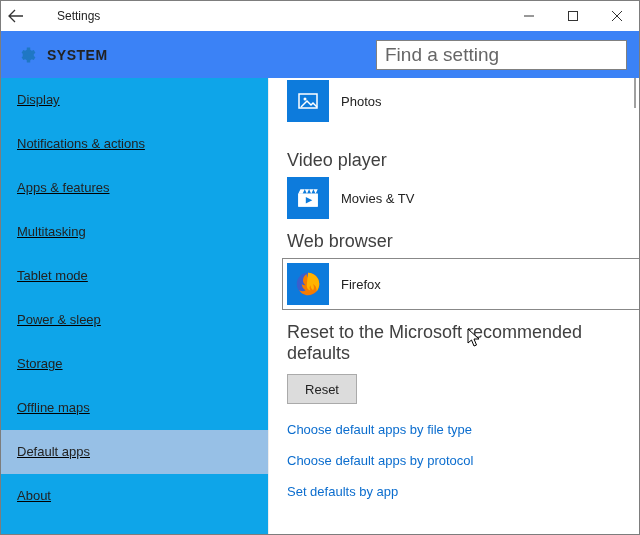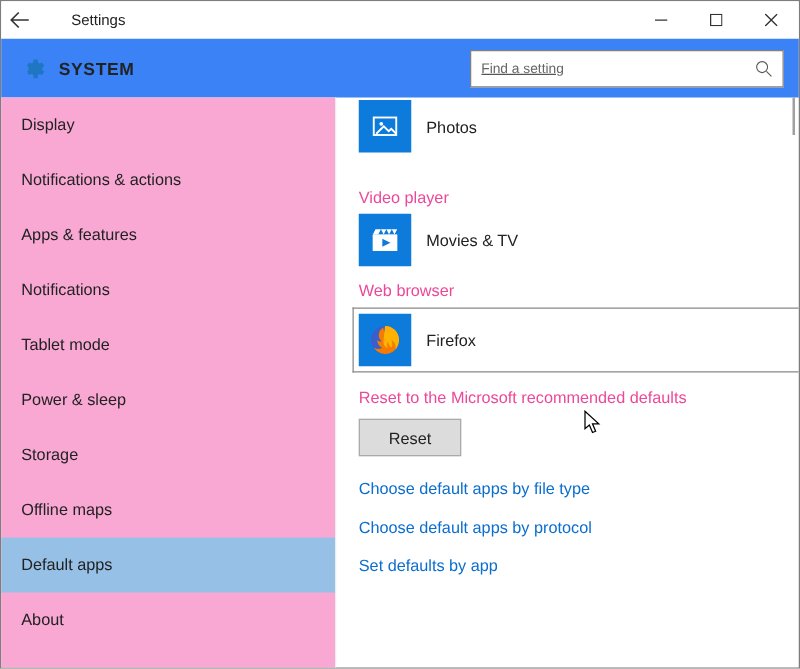--- a/index.html
+++ b/index.html
@@ -12,44 +12,44 @@
   .title-text { margin-left: 26px; font-size: 12px; color: #222; }
   .title-spacer { flex: 1; }
   .win-btn { width: 44px; height: 30px; display:flex; align-items:center; justify-content:center; }
 
   
   .header { height: 47px; background: #3b82f6; display: flex; align-items: center; padding: 0 12px 0 14px; }
   .gear { width: 22px; height: 22px; display:flex; align-items:center; justify-content:center; }
   .breadcrumb { margin-left: 10px; font-size: 14px; font-weight: 600; letter-spacing: 0.5px; color: #222; }
   .hdr-spacer { flex: 1; }
   .search { width: 251px; height: 30px; border: 1px solid #808080; background: #fff; display: flex; align-items: center; padding: 0 8px; }
-  .search input { border: none; outline: none; flex: 1; font-size: 11px; color: #555; background: transparent; text-decoration: underline; }
+  .search input { border: none; outline: none; flex: 1; font-size: 19px; color: #555; background: transparent; }
   .search input::placeholder { color: #666; }
 
   
   .body { flex: 1; display: flex; min-height: 0; }
-  .sidebar { width: 267px; background: #f9a8d4; overflow: hidden; }
+  .sidebar { width: 267px; background: #0ea5e9; overflow: hidden; text-decoration: underline; }
   .side-item { height: 44px; padding-left: 16px; display: flex; align-items: center; font-size: 13px; color: #222; border-bottom: 1px solid transparent; cursor: default; }
   .side-item.active { background: #97c0e6; }
   .vline { width: 1px; background: #ededed; }
   .main { flex: 1; position: relative; padding: 0 0 0 18px; overflow: hidden; }
 
   .scrollthumb { position: absolute; right: 0; top: 0; width: 8px; height: 30px; display:flex; justify-content:center; }
   .scrollthumb div { width: 2px; height: 100%; background: #a0a0a0; }
 
   .app-row { display: flex; align-items: center; margin-top: 6px; }
   .app-row.selected { border: 1px solid #888; border-right: none; padding: 4px 0 4px 4px; margin-left: -5px; }
   .app-icon { width: 42px; height: 42px; background: #0d7bdc; display:flex; align-items:center; justify-content:center; }
   .app-icon.ff { background: #0d7bdc; }
   .app-name { margin-left: 12px; font-size: 13px; color: #222; }
 
-  .section-label { font-size: 13px; color: #ec4899; margin-top: 28px; }
+  .section-label { font-size: 18px; color: #404040; margin-top: 28px; }
   .section-label.tight { margin-top: 12px; }
 
-  .reset-btn { margin-top: 10px; width: 82px; height: 30px; background: #dcdcdc; border: 1px solid #aaa; font-size: 13px; color: #222; display:flex; align-items:center; justify-content:center; }
+  .reset-btn { margin-top: 10px; width: 70px; height: 30px; background: #dcdcdc; border: 1px solid #aaa; font-size: 13px; color: #222; display:flex; align-items:center; justify-content:center; }
 
   .link { color: #0b6dce; font-size: 13px; margin-top: 18px; cursor: pointer; }
   .link + .link { margin-top: 16px; }
 
   .cursor { position: absolute; left: 198px; top: 250px; pointer-events: none; }
 </style>
 </head>
 <body>
 
 <div class="window">
@@ -101,21 +101,21 @@
       <div class="side-item">
           <span>Display</span>
         </div>
       <div class="side-item">
           <span>Notifications &amp; actions</span>
         </div>
       <div class="side-item">
           <span>Apps &amp; features</span>
         </div>
       <div class="side-item">
-          <span>Notifications</span>
+          <span>Multitasking</span>
         </div>
       <div class="side-item">
           <span>Tablet mode</span>
         </div>
       <div class="side-item">
           <span>Power &amp; sleep</span>
         </div>
       <div class="side-item">
           <span>Storage</span>
         </div>

